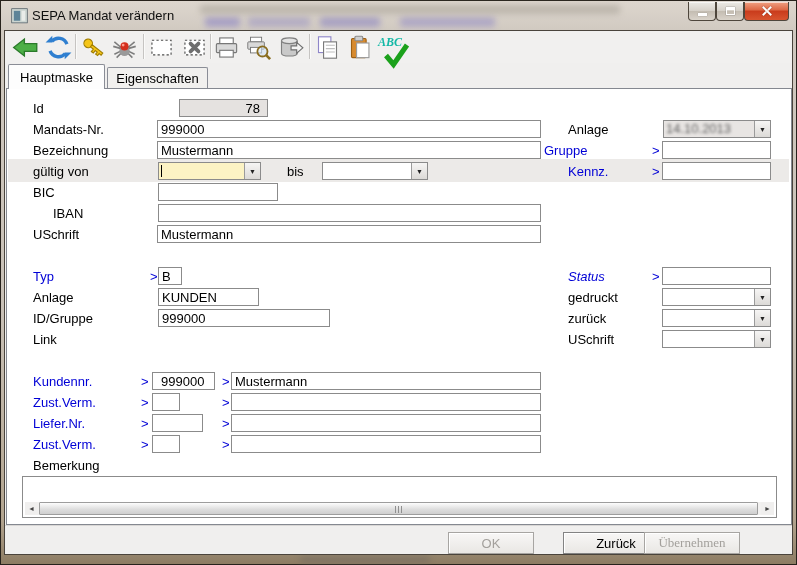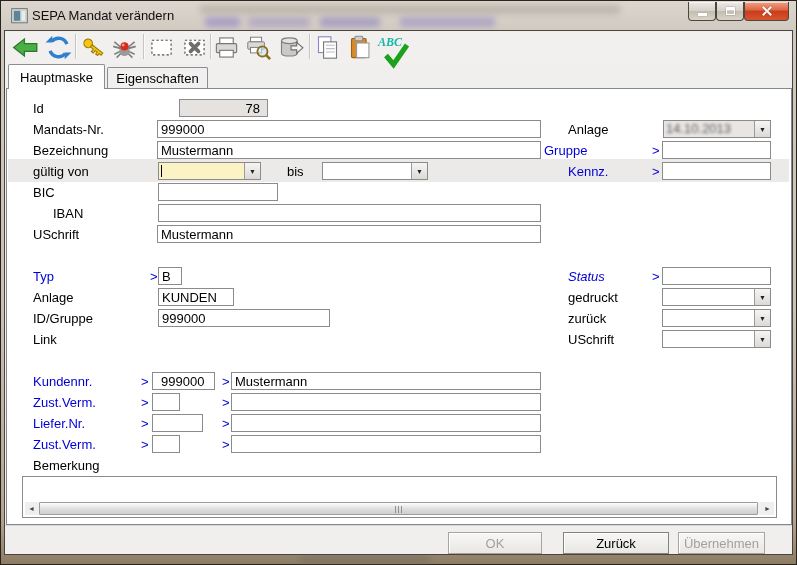--- a/index.html
+++ b/index.html
@@ -231,21 +231,21 @@
     <div class="cv"></div>
     <div class="cb">▼</div>
   </div>
 
   <input class="txt" style="left: 158px; top: 183px; width: 120px;" value="">
   <input class="txt" style="left: 158px; top: 204px; width: 383px;" value="">
   <input class="txt" style="left: 157px; top: 225px; width: 384px;" value="Mustermann">
 
   <div class="chev" style="left:150px;top:269px;">&gt;</div>
   <input class="txt" style="left: 158px; top: 267px; width: 24px;" value="B">
-  <input class="txt" style="left: 158px; top: 288px; width: 76px;" value="KUNDEN">
+  <input class="txt" style="left: 158px; top: 288px; width: 101px;" value="KUNDEN">
   <input class="txt" style="left: 158px; top: 309px; width: 172px;" value="999000">
 
   <div class="chev" style="left:141px;top:374px;">&gt;</div>
   <input class="txt" style="left: 152px; top: 372px; width: 63px; padding-left: 8px;" value="999000">
   <div class="chev" style="left:222px;top:374px;">&gt;</div>
   <input class="txt" style="left: 231px; top: 372px; width: 310px;" value="Mustermann">
 
   <div class="chev" style="left:141px;top:395px;">&gt;</div>
   <input class="txt" style="left: 152px; top: 393px; width: 28px;" value="">
   <div class="chev" style="left:222px;top:395px;">&gt;</div>
@@ -297,16 +297,16 @@
       <div class="sb-arrow" style="left:0;">◄</div>
       <div class="sb-thumb">
           <div class="sb-grip"></div>
         </div>
       <div class="sb-arrow" style="right:0;">►</div>
     </div>
   </div>
 
   <div class="botline"></div>
 
-  <button class="btn dis" style="left:448px;top:532px;width:94px;" aria-disabled="true">OK</button>
+  <button class="btn dis" style="left:448px;top:532px;width:86px;" aria-disabled="true">OK</button>
   <button class="btn" style="left:563px;top:532px;width:106px;">Zurück</button>
-  <button class="btn dis" style="left:678px;top:532px;width:87px;" aria-disabled="true">Übernehmen</button>
+  <button class="btn dis" style="left:644px;top:532px;width:96px;font-family:Liberation Serif, serif;" aria-disabled="true">Übernehmen</button>
 </div>
 
 </body></html>

